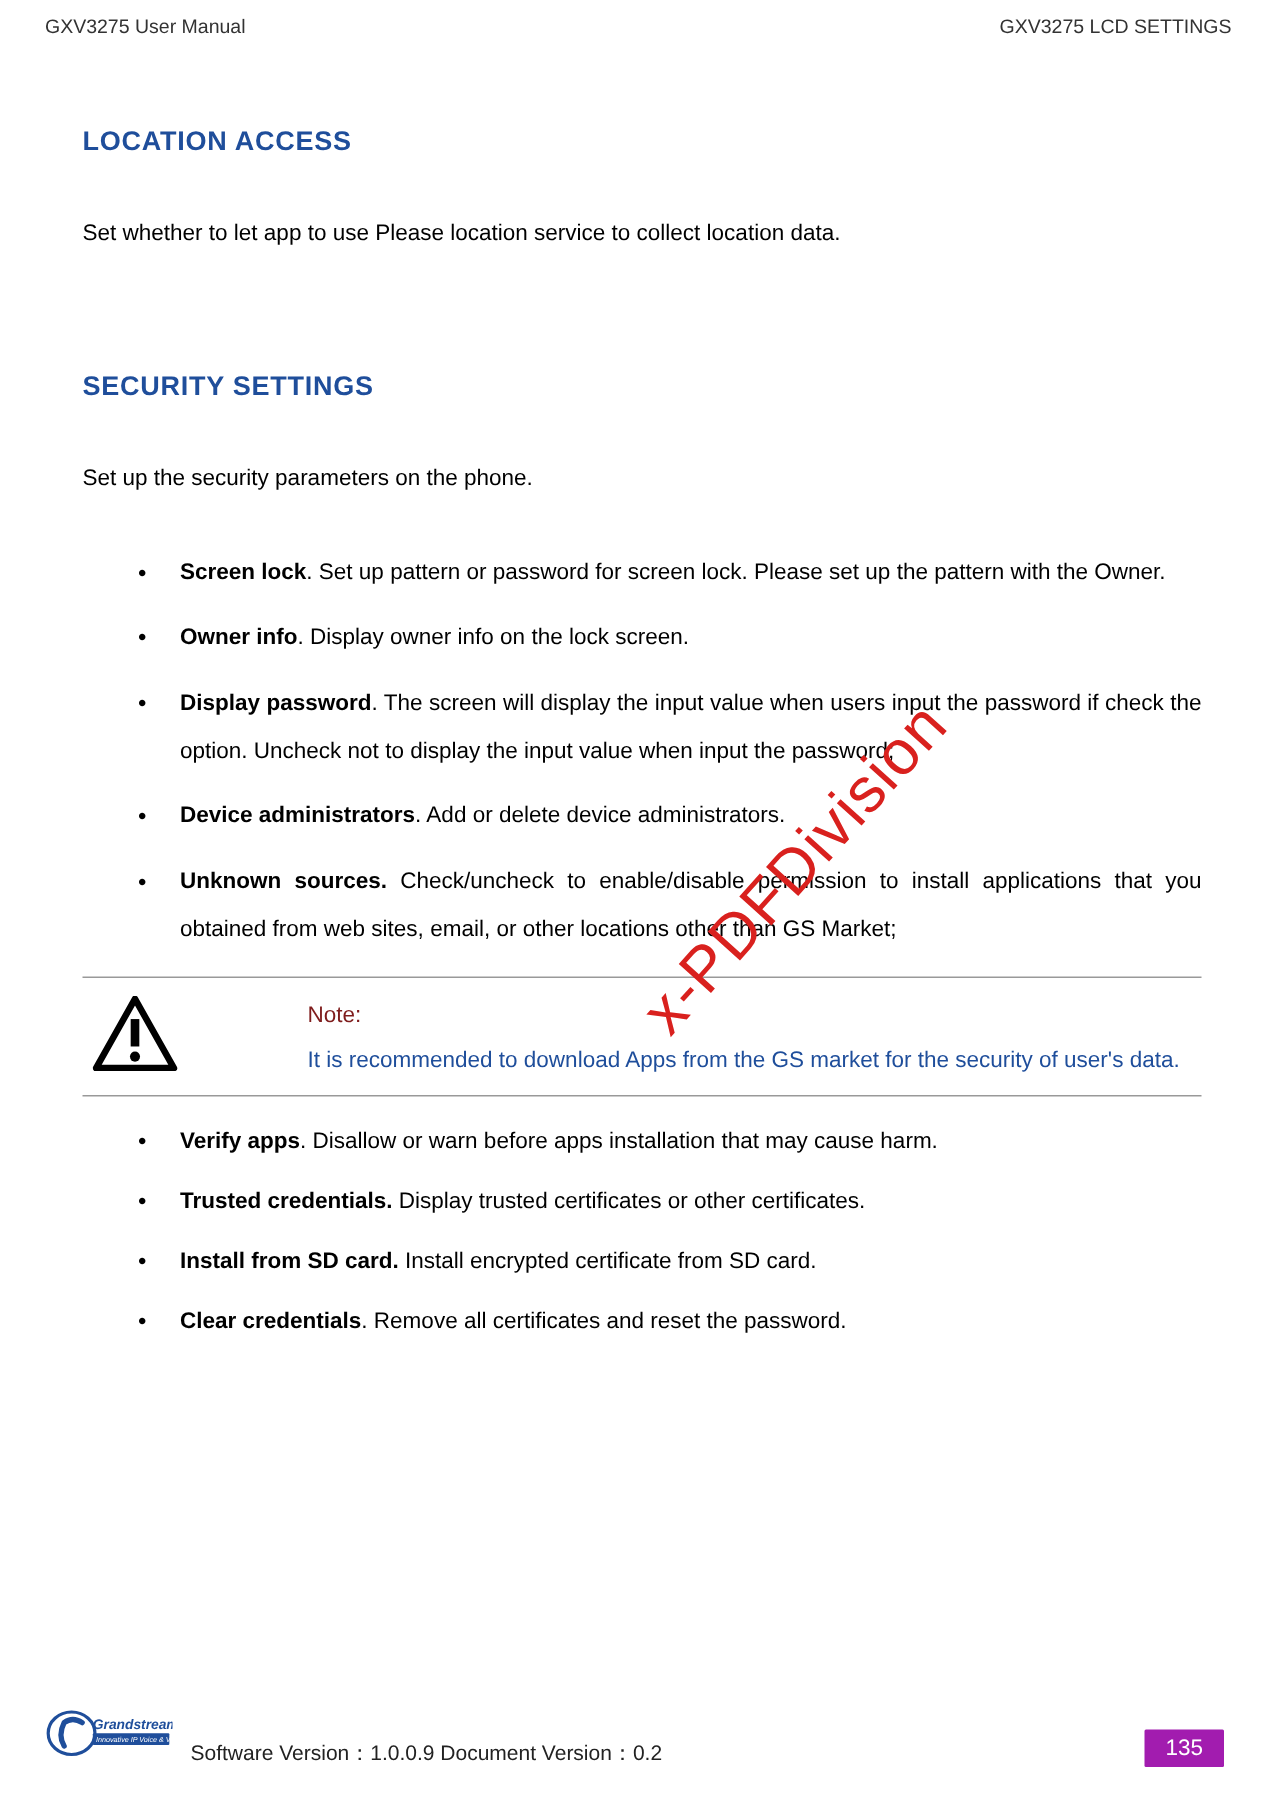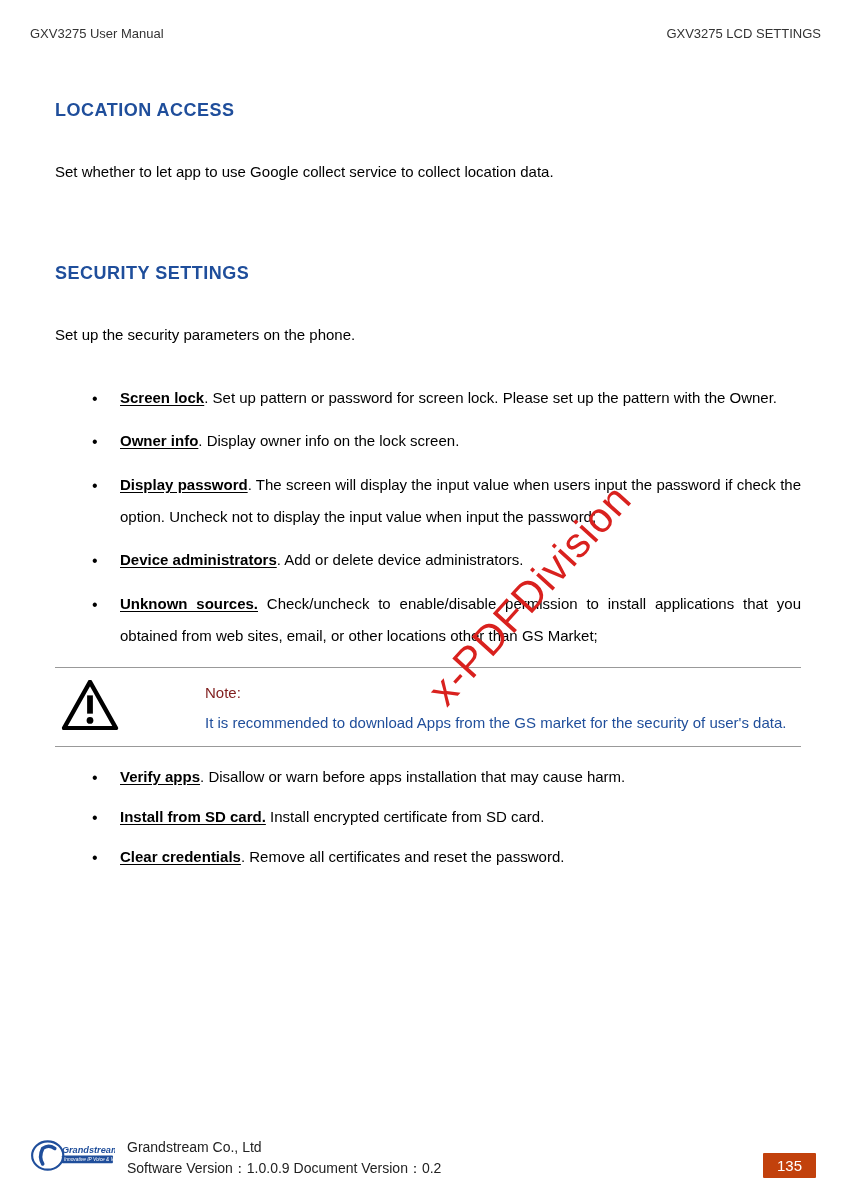--- a/index.html
+++ b/index.html
@@ -7,21 +7,21 @@
       width: 851px;
       height: 1196px;
       background: #fff;
       font-family: Arial, sans-serif;
       position: relative;
       color: #000;
     }
     .header {
       display: flex;
       justify-content: space-between;
-      padding: 26px 30px 0 30px;
+      padding: 10px 30px 0 30px;
       font-size: 13px;
       color: #333;
     }
     .content {
       padding: 55px 50px 0 55px;
       font-size: 15px;
       line-height: 1.6;
       position: relative;
     }
     .heading {
@@ -45,21 +45,21 @@
       line-height: 2.1;
     }
     ul.bullets li::before {
       content: '•';
       position: absolute;
       left: -28px;
       font-size: 16px;
     }
     ul.bullets li.tight { line-height: 1.6; }
     .b { font-weight: bold; }
-    .u { text-decoration: underline; text-underline-offset: 2px; margin-top: 48px; }
+    .u { text-underline-offset: 2px; margin-top: 48px; }
     .note-box {
       border-top: 1px solid #999;
       border-bottom: 1px solid #999;
       margin: 10px 0 18px 0;
       display: flex;
       align-items: flex-start;
       padding: 10px 5px 8px 0;
     }
     .warn-icon {
       width: 60px;
@@ -95,40 +95,40 @@
       justify-content: center;
     }
     .logo {
       width: 85px;
       height: 45px;
       flex-shrink: 0;
       margin-right: 12px;
     }
     .footer-mid { flex: 1; font-size: 14px; line-height: 1.45; color: #222; }
     .page-num {
-      background: #c2410c;
+      background: #a21caf;
       color: #fff;
       padding: 4px 14px;
       font-size: 15px;
       border-radius: 1px;
     }
   </style>
 </head>
 <body>
 
 <div class="header">
   <span>GXV3275 User Manual</span>
   <span>GXV3275 LCD SETTINGS</span>
 </div>
 
 <div class="content">
   <div class="watermark">x-PDFDivision</div>
 
   <div class="heading">LOCATION ACCESS</div>
-  <p class="intro">Set whether to let app to use Google collect service to collect location data.</p>
+  <p class="intro">Set whether to let app to use Please location service to collect location data.</p>
 
   <div class="heading h-security">SECURITY SETTINGS</div>
   <p class="intro">Set up the security parameters on the phone.</p>
 
   <ul class="bullets">
     <li><span class="b u">Screen lock</span><span>. Set up pattern or password for screen lock. Please set up the pattern with the Owner.</span></li>
     <li class="tight"><span class="b u">Owner info</span><span>. Display owner info on the lock screen.</span></li>
     <li><span class="b u">Display password</span><span>. The screen will display the input value when users input the password if check the option. Uncheck not to display the input value when input the password;</span></li>
     <li class="tight"><span class="b u">Device administrators</span><span>. Add or delete device administrators.</span></li>
     <li><span class="b u">Unknown sources.</span><span> Check/uncheck to enable/disable permission to install applications that you obtained from web sites, email, or other locations other than GS Market;</span></li>
@@ -141,31 +141,31 @@
       <circle cx="30" cy="42" r="3.5" fill="#000"></circle>
     </svg>
     <div class="note-text">
       <div class="note-label">Note:</div>
       <div class="note-body">It is recommended to download Apps from the GS market for the security of user's data.</div>
     </div>
   </div>
 
   <ul class="bullets">
     <li class="tight"><span class="b u">Verify apps</span><span>. Disallow or warn before apps installation that may cause harm.</span></li>
+    <li class="tight"><span class="b u">Trusted credentials.</span><span> Display trusted certificates or other certificates.</span></li>
     <li class="tight"><span class="b u">Install from SD card.</span><span> Install encrypted certificate from SD card.</span></li>
     <li class="tight"><span class="b u">Clear credentials</span><span>. Remove all certificates and reset the password.</span></li>
   </ul>
 </div>
 
 <div class="footer">
   <svg class="logo" viewBox="0 0 120 60">
     <ellipse cx="25" cy="30" rx="22" ry="20" fill="none" stroke="#1f4e9b" stroke-width="3"></ellipse>
     <path d="M18 42 Q12 32 18 20 Q26 14 35 20" fill="none" stroke="#1f4e9b" stroke-width="5" stroke-linecap="round"></path>
     <text x="45" y="26" font-family="Arial" font-size="13" font-weight="bold" font-style="italic" fill="#1f4e9b">Grandstream</text>
     <rect x="45" y="30" width="72" height="11" fill="#1f4e9b" rx="1"></rect>
     <text x="48" y="38" font-family="Arial" font-size="6.8" font-style="italic" fill="#fff">Innovative IP Voice &amp; Video</text>
   </svg>
   <div class="footer-mid">
-    <div>Grandstream Co., Ltd</div>
     <div>Software Version：1.0.0.9 Document Version：0.2</div>
   </div>
   <div class="page-num">135</div>
 </div>
 
 </body></html>

